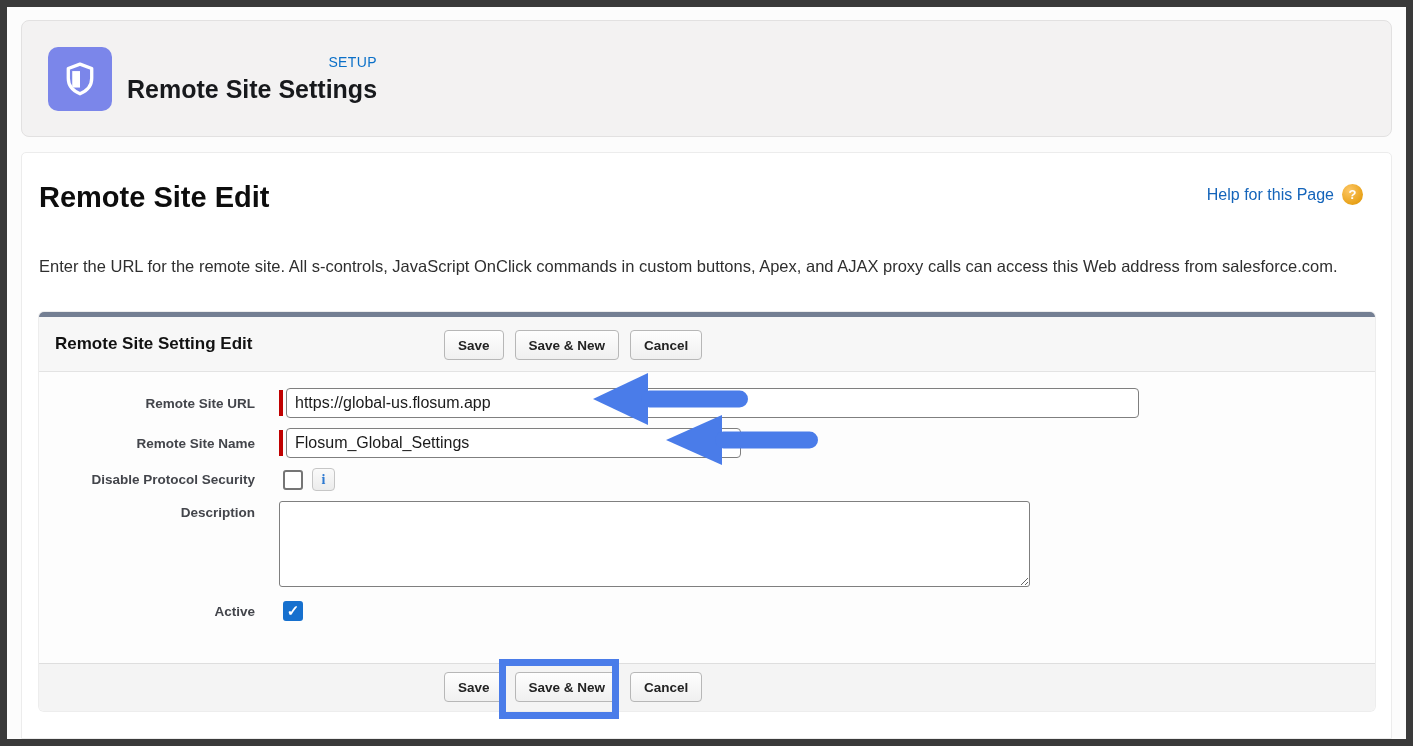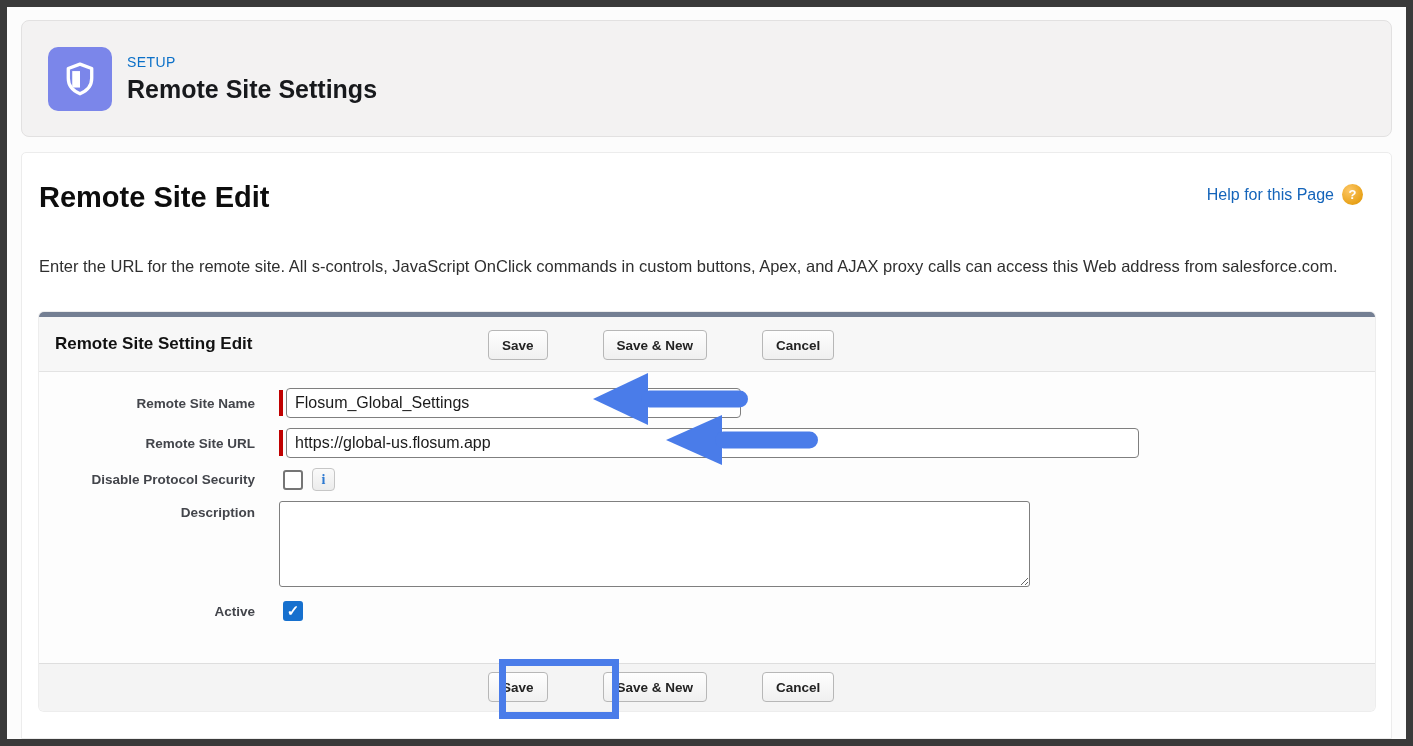--- a/index.html
+++ b/index.html
@@ -6,21 +6,21 @@
   html,body { width:1413px; height:746px; font-family:"Liberation Sans", sans-serif; background:#fff; }
   .screen { position:relative; width:1413px; height:746px; background:#fcfcfc; overflow:hidden; }
   .frame-border { position:absolute; inset:0; border:7px solid #3a3a3a; z-index:60; pointer-events:none; }
 
   
   .header-card { position:absolute; left:21px; top:20px; width:1371px; height:117px;
     background:#f3f2f2; border:1px solid #e2e1e1; border-radius:8px;
     display:flex; align-items:center; padding-left:26px; gap:15px; }
   .setup-icon { width:64px; height:64px; background:#7b86ea; border-radius:10px;
     display:flex; align-items:center; justify-content:center; flex:0 0 auto; }
-  .header-text { display:flex; flex-direction:column; gap:5px; }
+  .header-text { display:flex; flex-direction:column; gap:5px;text-align:right; }
   .setup-label { color:#0b70c8; font-size:14px; letter-spacing:.4px; }
   .page-title { color:#17191c; font-size:25px; font-weight:bold; }
 
   
   .main-card { position:absolute; left:21px; top:152px; width:1371px; height:587px;
     background:#fff; border:1px solid #ececec; border-radius:5px 5px 0 0; }
   .page-heading { position:absolute; left:17px; top:28px; font-size:29px; font-weight:700; color:#0d0d0d; }
   .help-row { position:absolute; right:28px; top:31px; display:flex; align-items:center; gap:8px; }
   .help-link { color:#1464ba; font-size:16px; text-decoration:none; cursor:pointer; }
   .help-icon { width:21px; height:21px; border-radius:50%;
@@ -32,21 +32,21 @@
   .form-panel { position:absolute; left:17px; top:159px; width:1336px; height:399px;
     border-radius:5px; background:#fdfdfd; box-shadow:0 0 0 1px #ededed; }
   .form-topbar { height:5px; background:#747f93; border-radius:5px 5px 0 0; }
   .form-header { position:relative; height:55px; background:#f7f7f7; border-bottom:1px solid #e3e3e3; }
   .section-title { position:absolute; left:16px; top:17px; font-size:17px; font-weight:bold; color:#121212; }
   .btn-group { position:absolute; display:flex; gap:11px; }
   .btn-group.top { left:405px; top:13px; }
   .btn-group.bottom { left:405px; top:360px; }
   .btn { height:30px; padding:0 13px; background:linear-gradient(#fefefe,#f0f0f0);
     border:1px solid #b7b7b7; border-radius:4px; font-family:"Liberation Sans", sans-serif;
-    font-size:13.5px; font-weight:bold; color:#232323; cursor:pointer; white-space:nowrap;margin-left:44px; }
+    font-size:13.5px; font-weight:bold; color:#232323; cursor:pointer; white-space:nowrap; }
 
   .form-body { position:relative; padding-top:16px; }
   .form-row { display:flex; align-items:center; margin-bottom:10px; }
   .form-row.top-align { align-items:flex-start; }
   .field-label { width:240px; text-align:right; padding-right:24px; font-size:13.5px; font-weight:bold; color:#43454b; flex:0 0 auto; }
   .field-content { display:flex; align-items:center; }
   .req-bar { width:4px; height:26px; background:#c00000; margin-right:3px; flex:0 0 auto; }
   .text-input { height:30px; border:1px solid #7f7f7f; border-radius:4px; font-family:"Liberation Sans", sans-serif;
     font-size:16px; color:#1a1a1a; padding:0 8px; background:#fff; }
   .input-name { width:455px; }
@@ -109,32 +109,32 @@
         <div class="btn-group top">
           <button class="btn">Save</button>
           <button class="btn">Save &amp; New</button>
           <button class="btn">Cancel</button>
         </div>
       </div>
 
       <div class="form-body">
 
         <div class="form-row">
+          <div class="field-label">Remote Site URL</div>
+          <div class="field-content">
+            <div class="req-bar"></div>
+            <input class="text-input input-url" type="text" value="https://global-us.flosum.app" style="">
+          </div>
+        </div>
+
+        <div class="form-row">
           <div class="field-label">Remote Site Name</div>
           <div class="field-content">
             <div class="req-bar"></div>
             <input class="text-input input-name" type="text" value="Flosum_Global_Settings" style="">
-          </div>
-        </div>
-
-        <div class="form-row">
-          <div class="field-label">Remote Site URL</div>
-          <div class="field-content">
-            <div class="req-bar"></div>
-            <input class="text-input input-url" type="text" value="https://global-us.flosum.app" style="">
           </div>
         </div>
 
         <div class="form-row mb-row3">
           <div class="field-label">Disable Protocol Security</div>
           <div class="field-content">
             <div class="checkbox"></div>
             <div class="info-btn">i</div>
           </div>
         </div>

